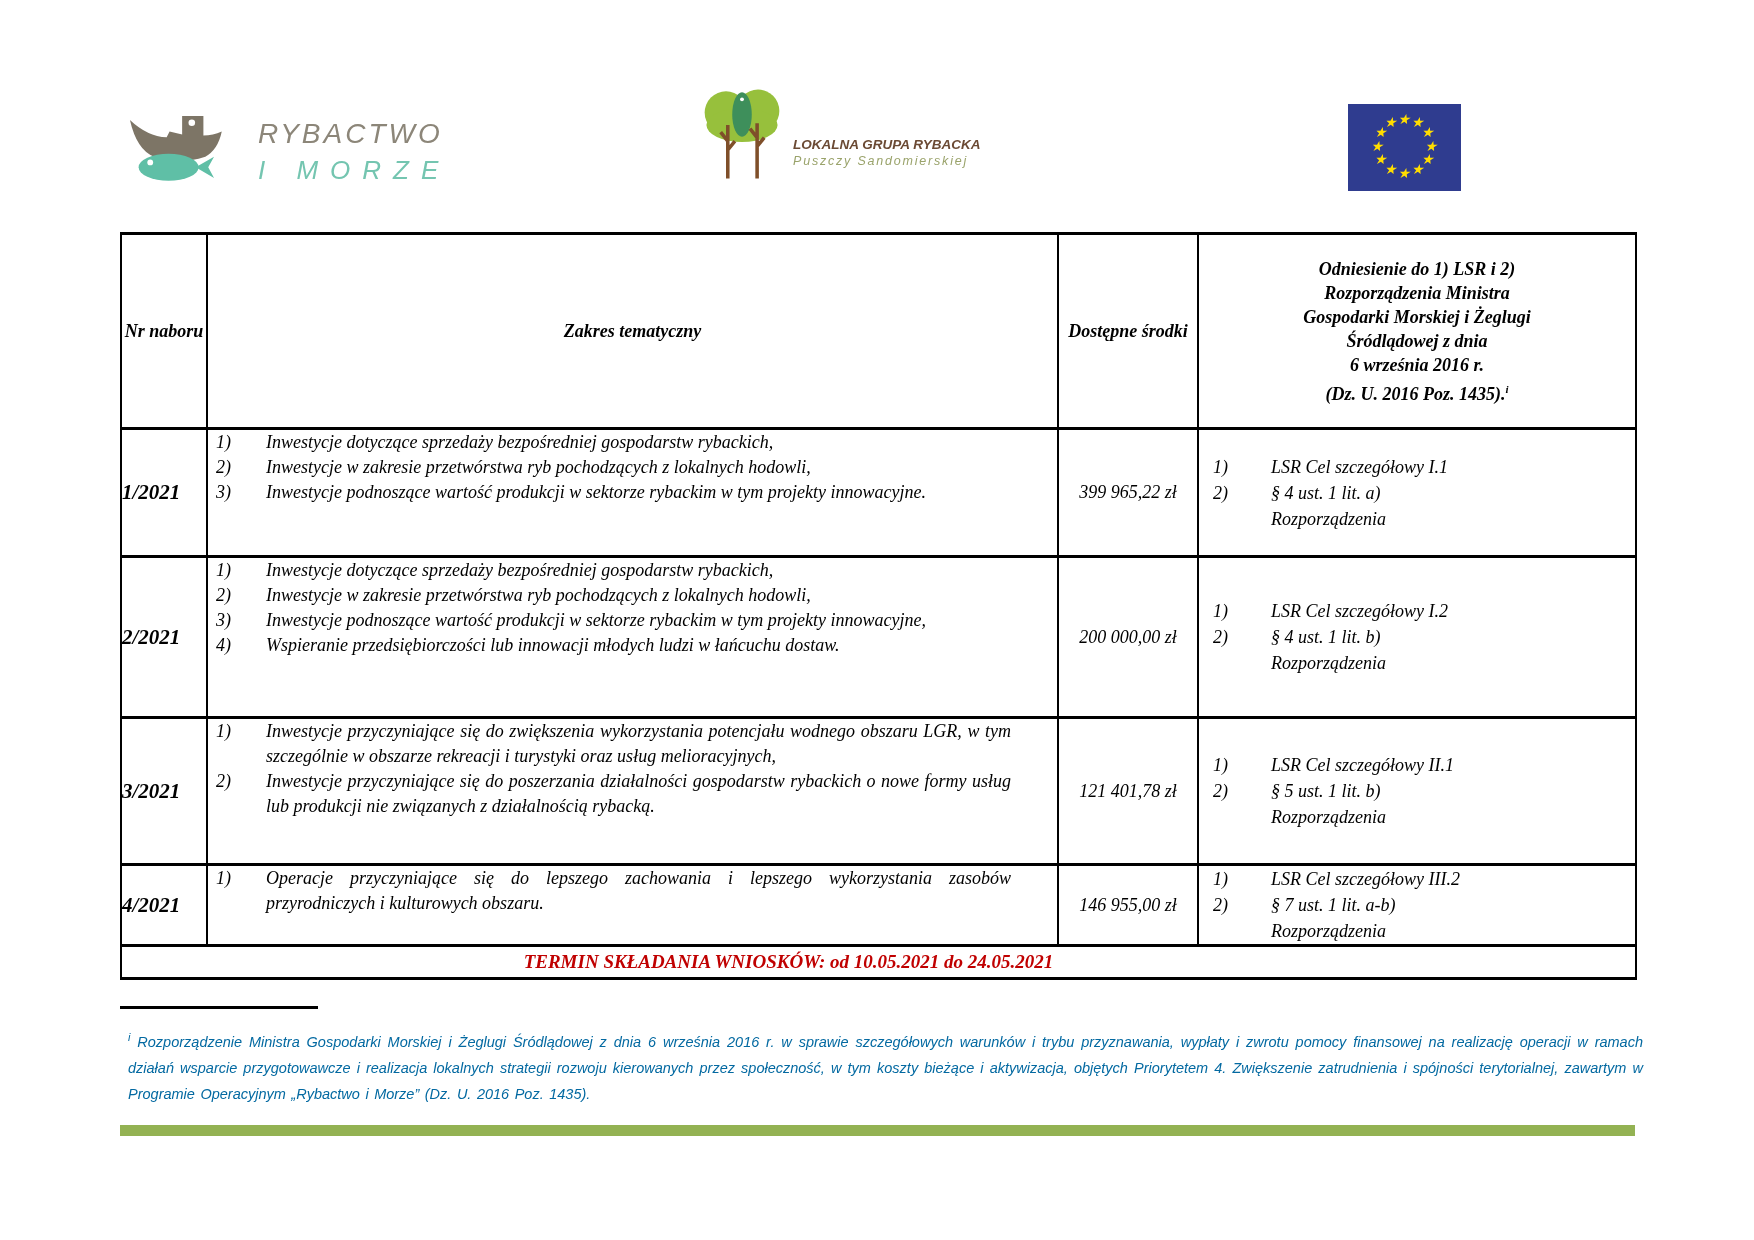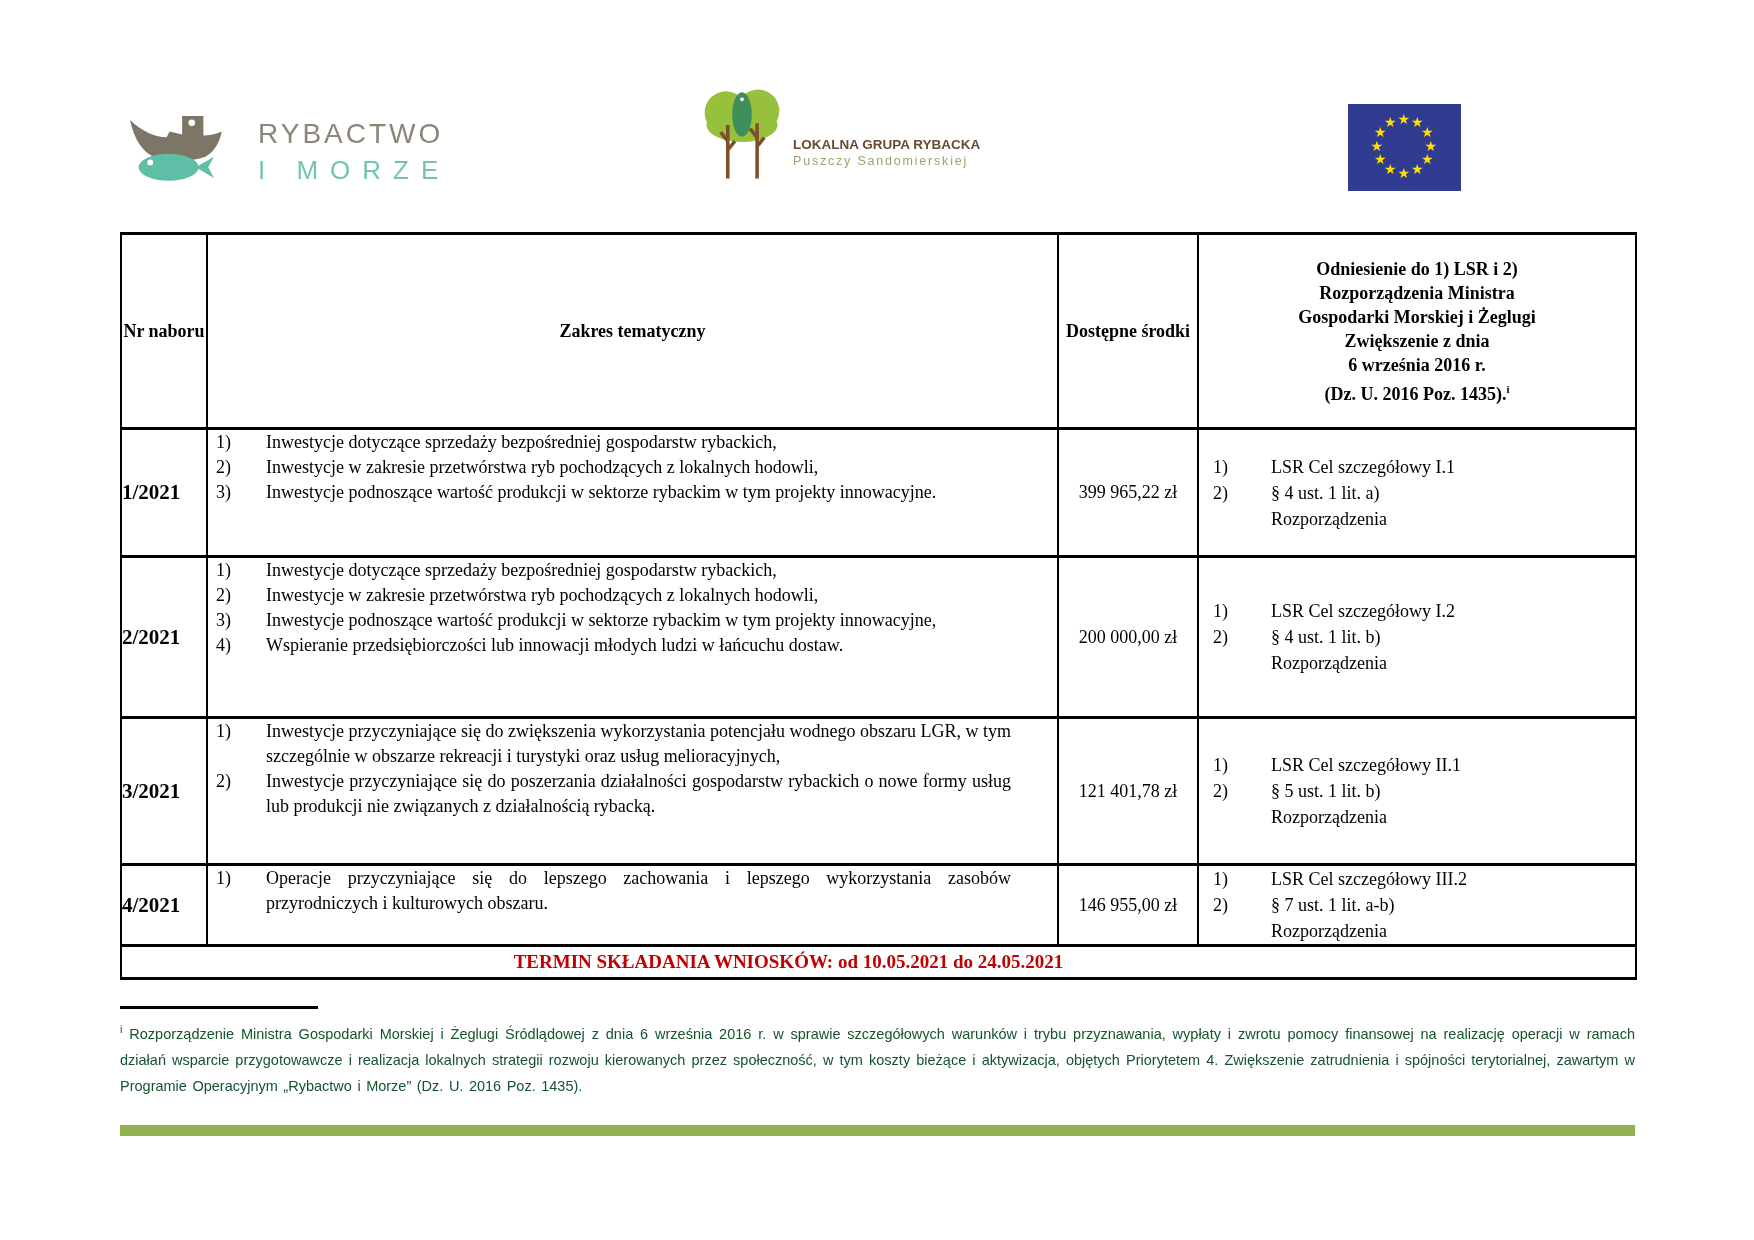--- a/index.html
+++ b/index.html
@@ -1,17 +1,17 @@
 <!DOCTYPE html>
 <html lang="pl" style="--deadline-red: #C00000; --green-bar: #93B253; --eu-flag-blue: #2F3C8F; --eu-star-yellow: #FFDD00; --link-blue: #0663C7; --boat-gray: #7D7566; --fish-teal: #5FBFA6; --rybactwo-text-gray: #8C8679; --imorze-text-teal: #74C5B0; --lgr-green: #97C03C; --lgr-fish-green: #3E8F5B; --lgr-trunk-brown: #7F4F2A; --lgr-title-brown: #6B4A34; --lgr-subtitle-green: #9AA36B; --footer-text-gray: #4D4D4D;"><head>
 <meta charset="utf-8">
 <style>
   html,body{margin:0;padding:0;background:#ffffff;}
   .page{position:relative;width:1754px;height:1240px;background:#fff;overflow:hidden;
-        font-family:"Liberation Serif", serif;color:#000;}
+        font-family:"Liberation Serif", serif;color:#000;font-style:italic;}
 
   
   .logo-ryb{position:absolute;left:128px;top:108px;display:flex;}
   .logo-ryb .words{margin-left:14px;padding-top:10px;font-family:"Liberation Sans",sans-serif;}
   .ryb-title{display:block;font-size:28px;letter-spacing:3px;color:var(--rybactwo-text-gray);}
   .ryb-sub{display:block;font-size:26px;letter-spacing:12px;margin-top:5px;color:var(--imorze-text-teal);}
 
   .logo-lgr{position:absolute;left:697px;top:86px;display:flex;align-items:flex-end;}
   .logo-lgr .caption{margin-left:6px;margin-bottom:14px;font-family:"Liberation Sans",sans-serif;}
   .lgr-title{display:block;font-size:13.5px;font-weight:bold;color:var(--lgr-title-brown);}
@@ -45,23 +45,23 @@
   td.cell-refs{vertical-align:middle;font-size:18px;line-height:26px;}
   .ref{display:flex;}
   .ref .rnum{flex:none;width:58px;padding-left:14px;}
   .ref .rtxt{flex:1;padding-right:18px;}
   tr.deadline-row{height:33px;}
   tr.deadline-row td{text-align:center;vertical-align:middle;font-weight:bold;font-size:19px;
       color:var(--deadline-red);padding-right:180px;}
 
   
   .footnote-sep{position:absolute;left:120px;top:1006px;width:198px;height:3px;background:#000;}
-  .footnote{position:absolute;left:120px;top:1016px;width:1515px;margin:0;
+  .footnote{position:absolute;left:120px;top:1016px;width:1515px;margin:8px;
       font-family:"Liberation Sans",sans-serif;font-size:14.5px;line-height:26px;
-      text-align:justify;word-spacing:1.5px;color:#14532d;}
+      text-align:justify;word-spacing:1.5px;color:#0369a1;}
   .green-bar{position:absolute;left:120px;top:1125px;width:1515px;height:11px;background:var(--green-bar);}
   .footer{position:absolute;left:0;top:1148px;width:1754px;text-align:center;
       font-family:"Liberation Sans",sans-serif;font-size:15.5px;line-height:22px;color:var(--footer-text-gray);}
   .footer .website{color:var(--link-blue);text-decoration:underline;margin-left:28px;}
 </style>
 </head>
 <body>
 
 <div class="page">
 
@@ -121,21 +121,21 @@
       </colgroup>
     <thead>
       <tr>
         <th>Nr naboru</th>
         <th>Zakres tematyczny</th>
         <th>Dostępne środki</th>
         <th>
             <span class="hline">Odniesienie do 1) LSR i 2)</span>
             <span class="hline">Rozporządzenia Ministra</span>
             <span class="hline">Gospodarki Morskiej i Żeglugi</span>
-            <span class="hline">Zwiększenie z dnia</span>
+            <span class="hline">Śródlądowej z dnia</span>
             <span class="hline">6 września 2016 r.</span>
             <span class="hline">(Dz. U. 2016 Poz. 1435).<sup>i</sup></span>
           </th>
       </tr>
     </thead>
     <tbody id="tbody">
         <tr class="r0">
           <td class="cell-nr">1/2021</td>
           <td class="cell-items">
             <div class="item">

